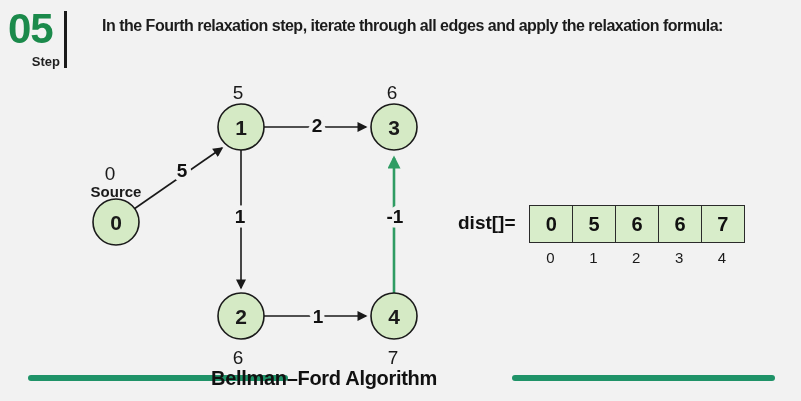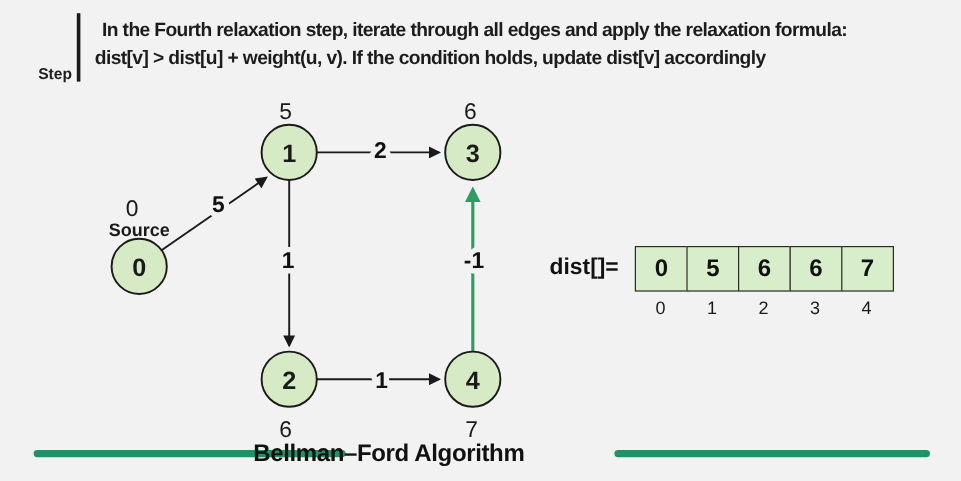--- a/index.html
+++ b/index.html
@@ -21,21 +21,21 @@
   }
   .header-divider{
     position:absolute; left:64px; top:11px;
     width:2.5px; height:57px; background:#1a1a1a;
   }
   .header-text{
     position:absolute; left:79px; top:14px; width:718px;
     font-size:16px; font-weight:bold; letter-spacing:-0.5px;
     color:#1c1c1c; line-height:23px; white-space:nowrap;
   }
-  .header-text .line1{ padding-left:6px; }
+  .header-text .line1{ padding-left:6px;margin-left:17px; }
   
   svg{ position:absolute; left:0; top:0; }
   .node-circle{ fill:#d5eac5; stroke:#1a1a1a; stroke-width:1.6; }
   .node-label{
     font-family:"Liberation Sans", sans-serif; font-size:21px; font-weight:bold;
     fill:#1a1a1a; text-anchor:middle;
   }
   .edge{ stroke:#1a1a1a; stroke-width:1.6; }
   .edge-green{ stroke:#2f9c63; stroke-width:2.6; }
   .weight{
@@ -83,25 +83,25 @@
     background:#1f9368;
   }
   .footer-line.left{ left:28px; width:260px; }
   .footer-line.right{ left:512px; width:263px; }
 </style>
 </head>
 <body>
 
 <div class="stage">
 
+  <div class="step-num">05</div>
   <div class="step-word">Step</div>
   <div class="header-divider"></div>
   <div class="header-text">
     <div class="line1">In the Fourth relaxation step, iterate through all edges and apply the relaxation formula:</div>
-    <div class="line2">dist[v] &gt; dist[u] + weight(u, v). If the condition holds, update dist[v] accordingly</div>
   </div>
 
   <svg width="801" height="401" viewBox="0 0 801 401">
     <defs>
       <marker id="arrow-black" viewBox="0 0 10 10" refX="8.5" refY="5" markerWidth="11" markerHeight="10" markerUnits="userSpaceOnUse" orient="auto">
         <path d="M0,0 L10,5 L0,10 Z" fill="#1a1a1a"></path>
       </marker>
       <marker id="arrow-green" viewBox="0 0 10 10" refX="8" refY="5" markerWidth="14" markerHeight="13" markerUnits="userSpaceOnUse" orient="auto">
         <path d="M0,0 L10,5 L0,10 Z" fill="#2f9c63"></path>
       </marker>

